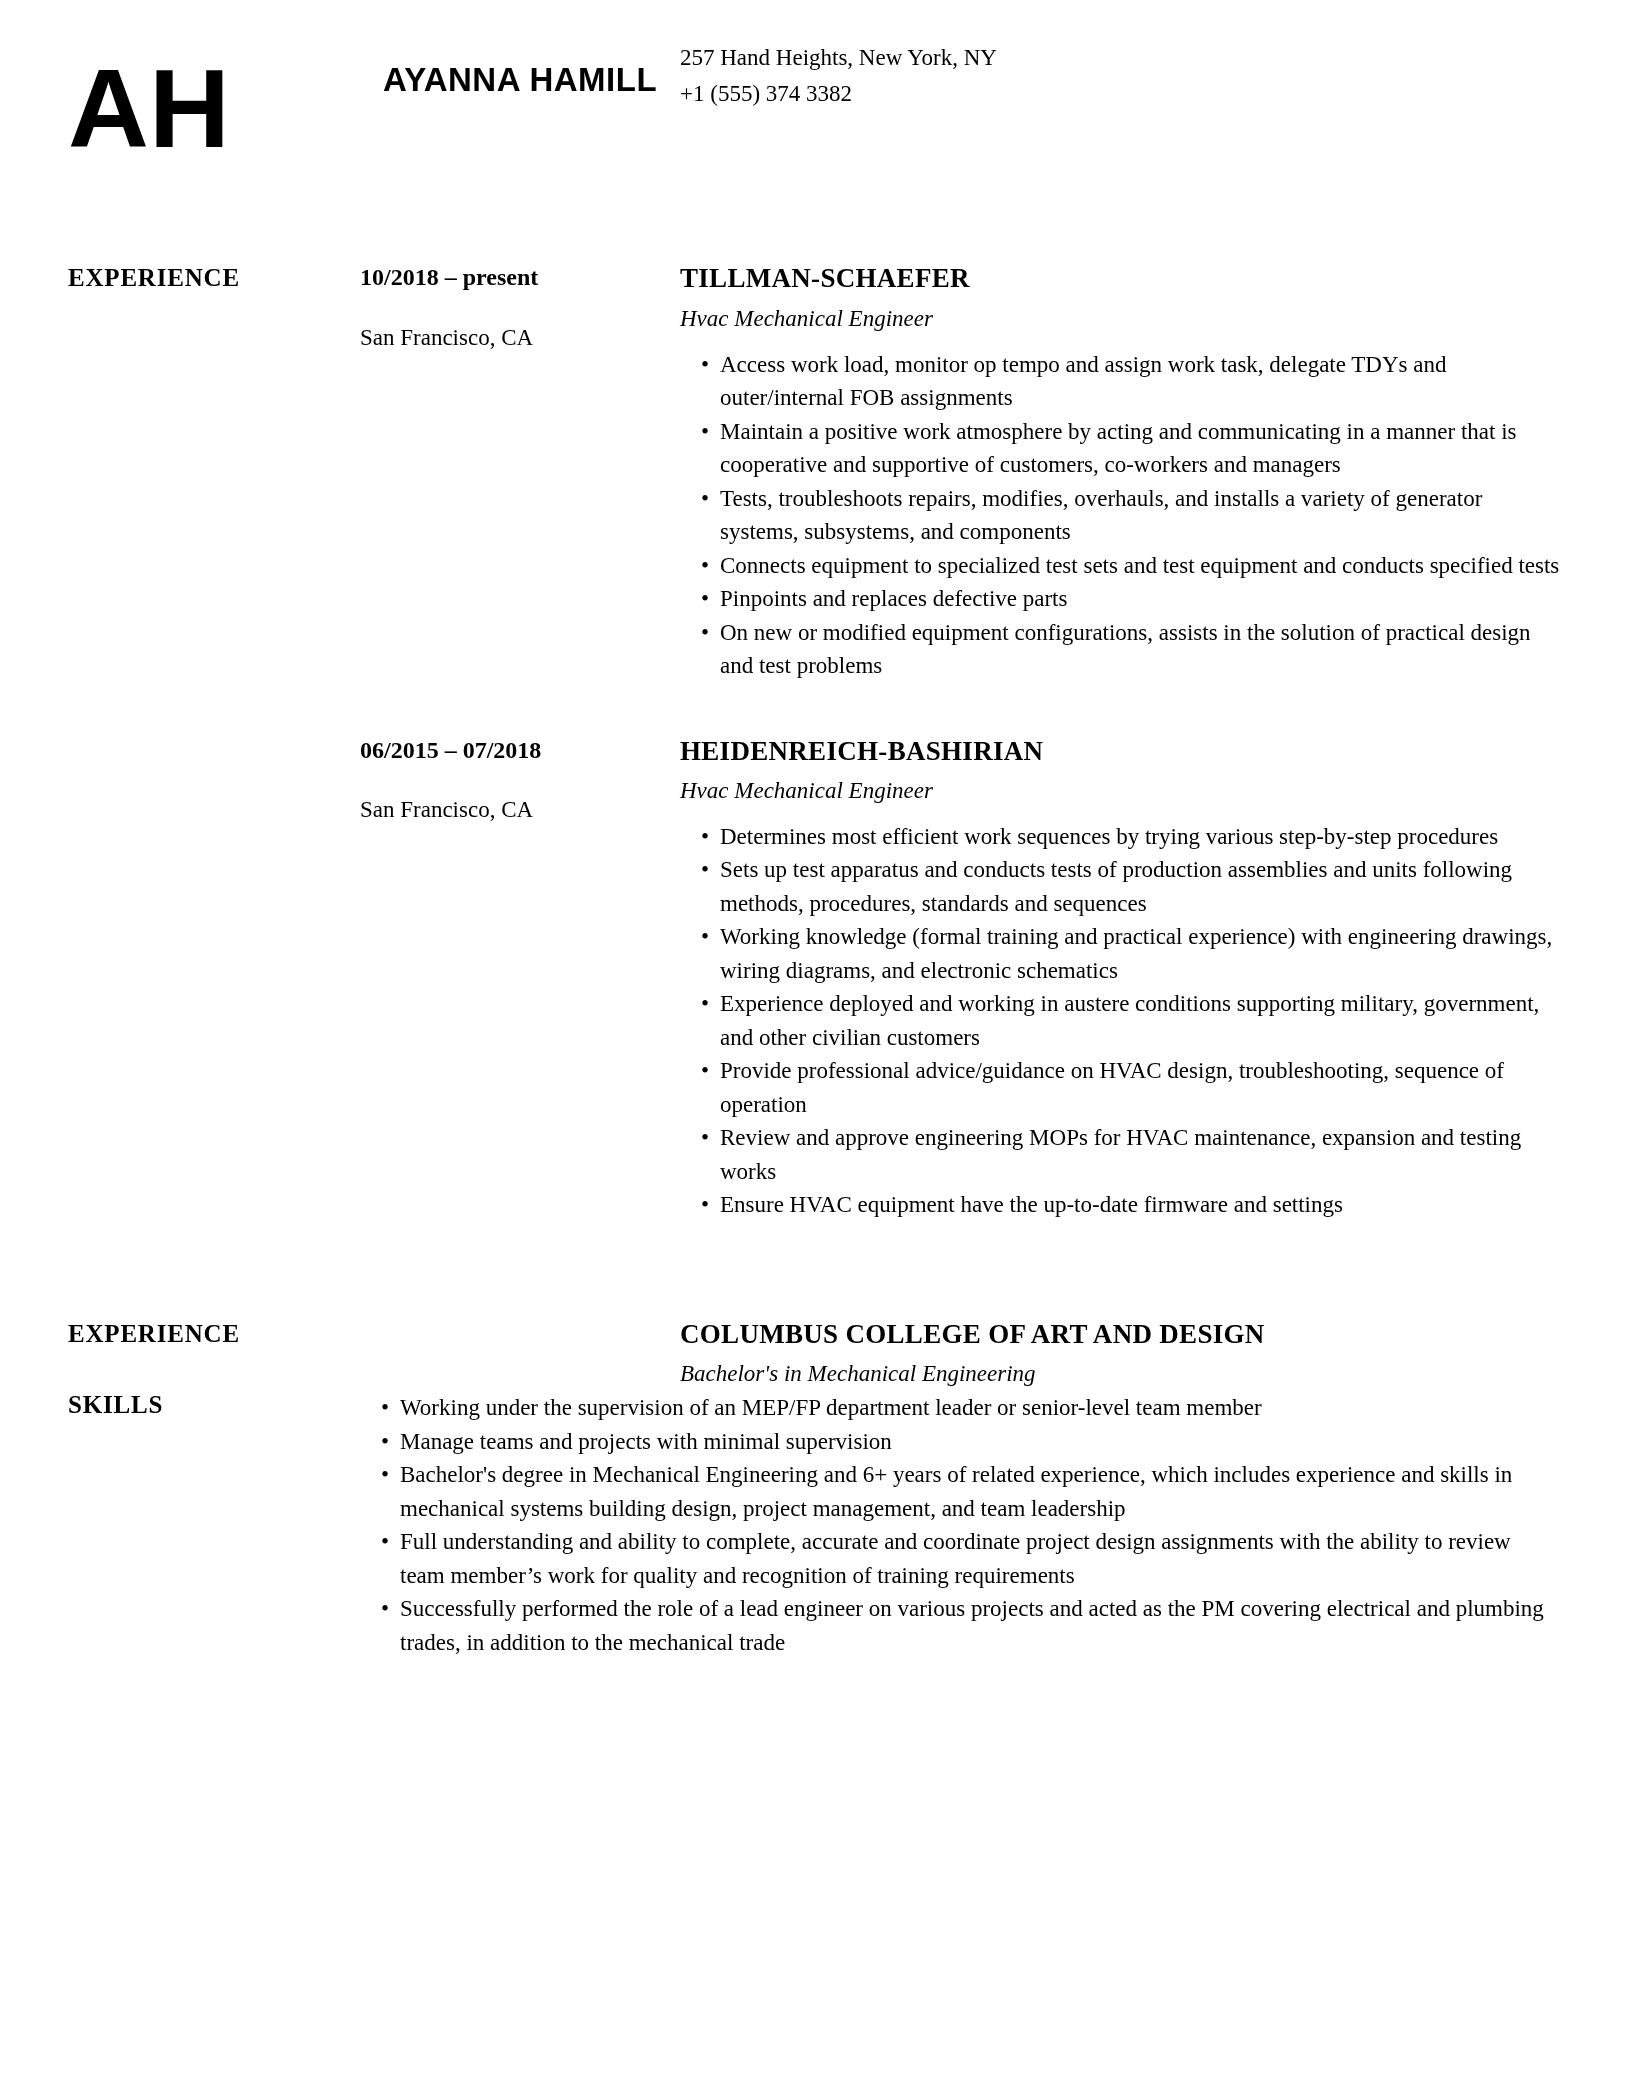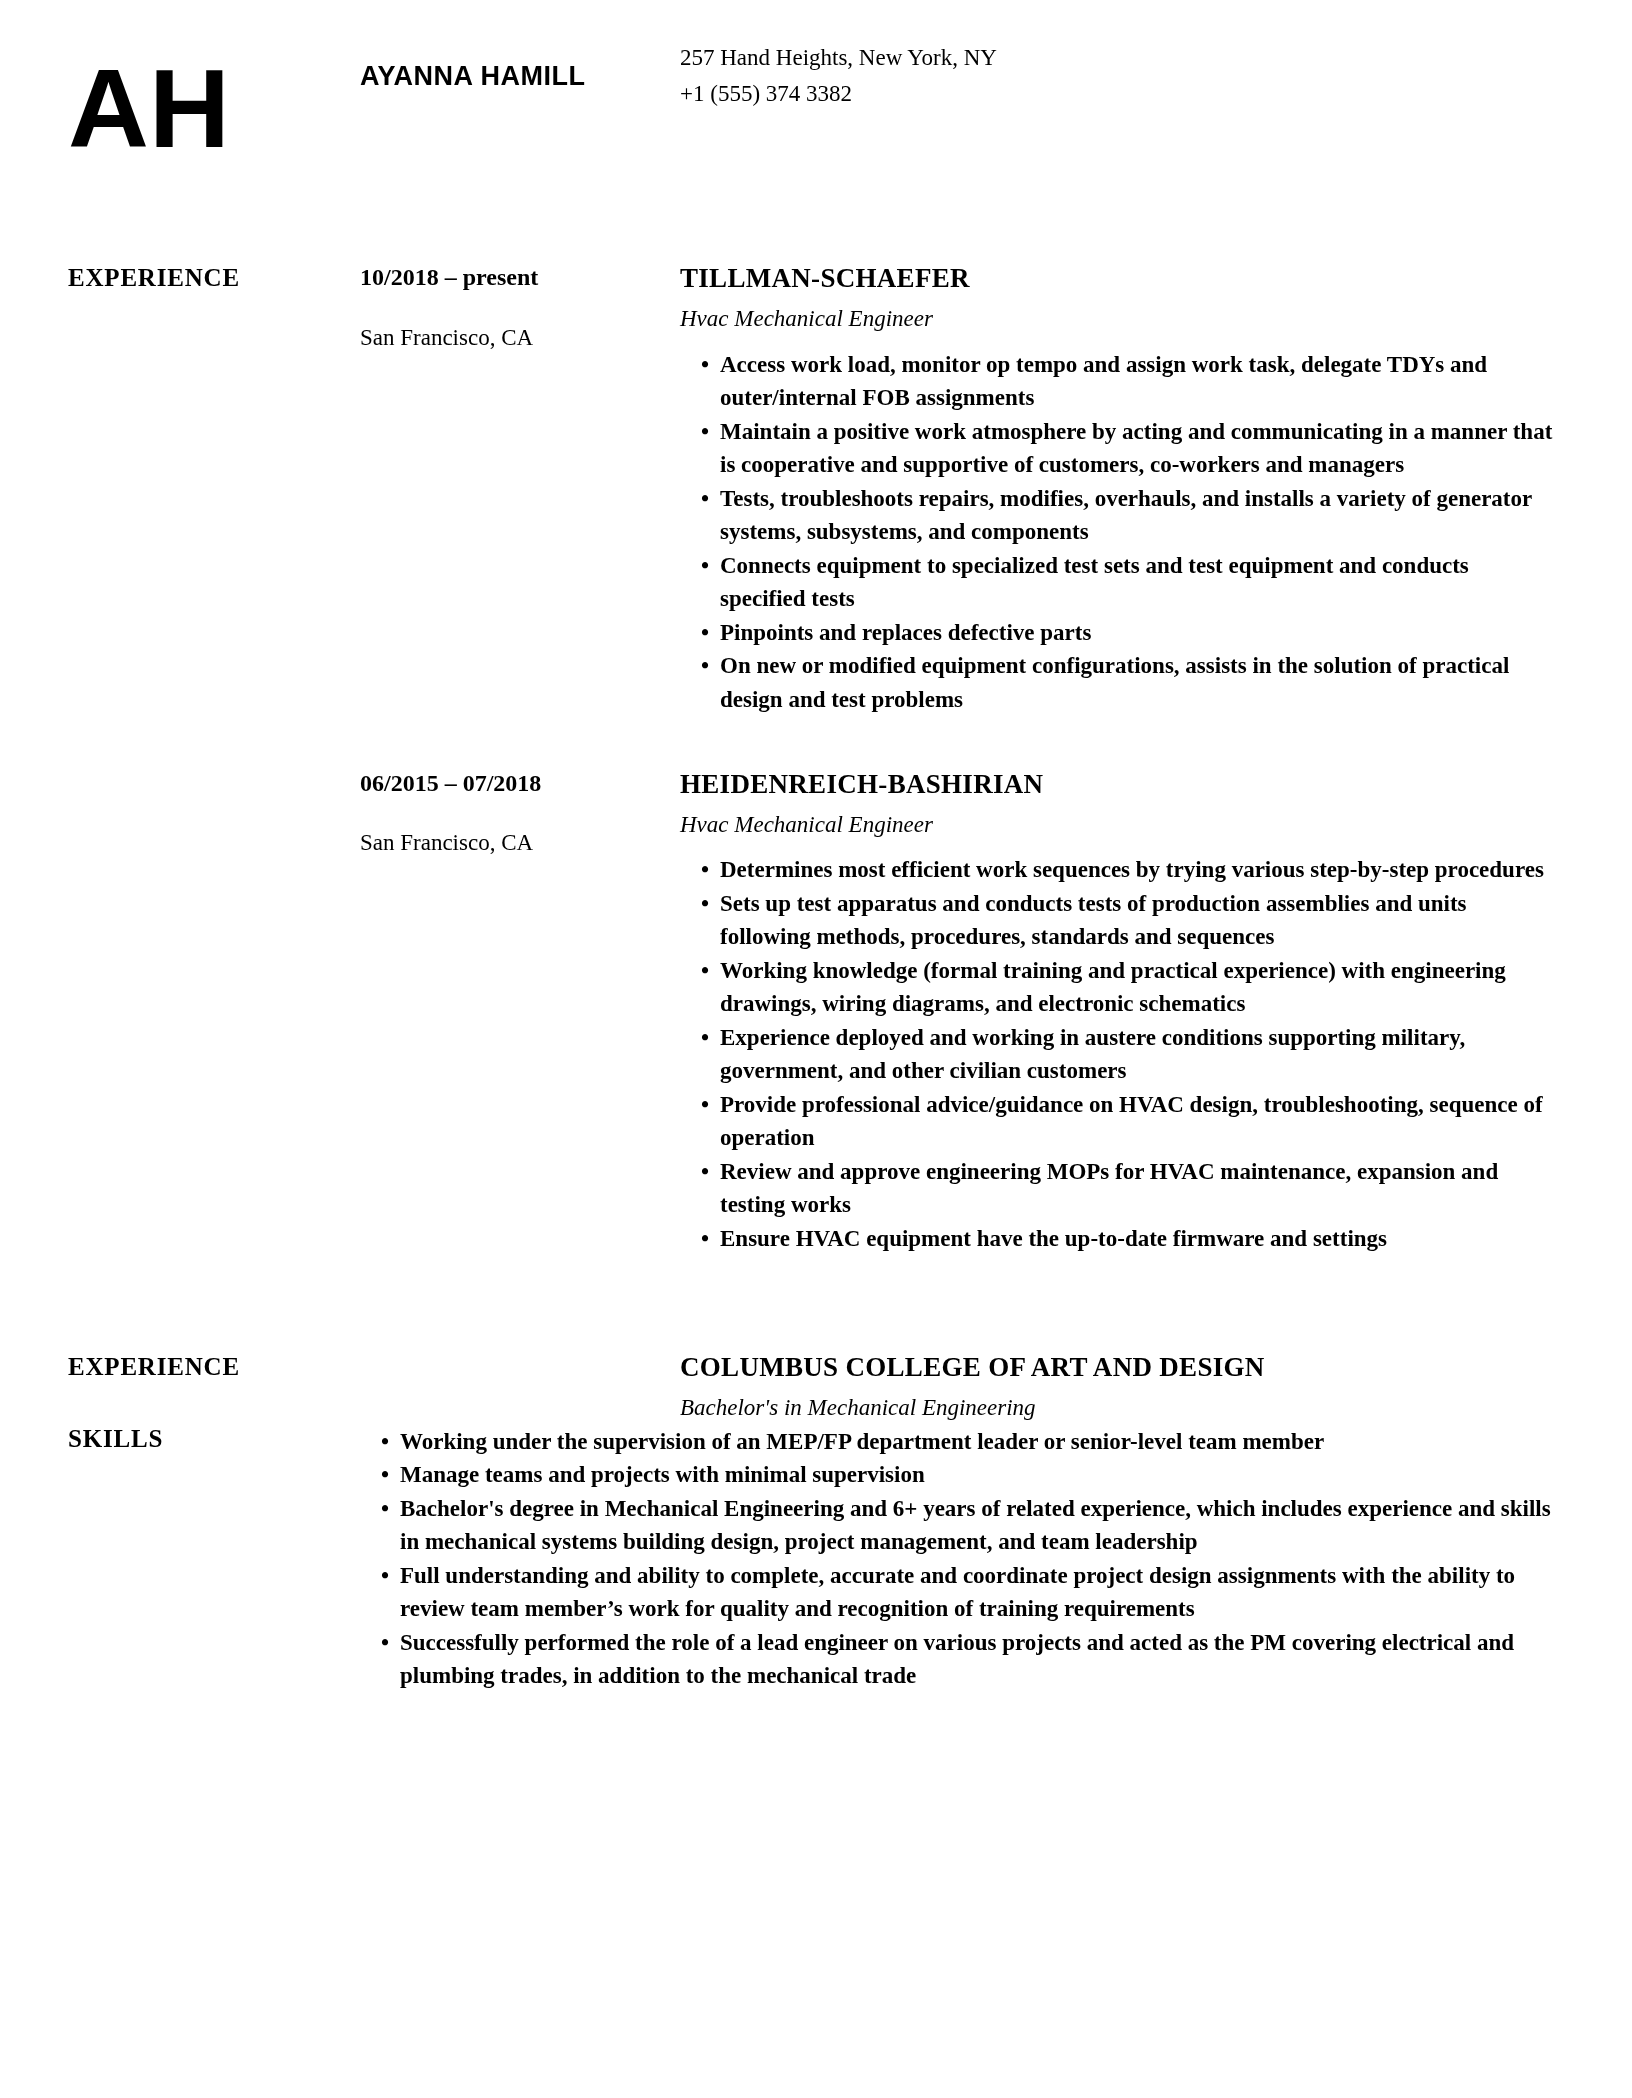--- a/index.html
+++ b/index.html
@@ -32,24 +32,25 @@
     font-family: "Liberation Sans", sans-serif;
     font-weight: bold;
     font-size: 112px;
     line-height: 0.95;
     margin-top: 18px;
     letter-spacing: 0;
   }
   .name {
     font-family: "Liberation Sans", sans-serif;
     font-weight: bold;
-    font-size: 27px;
+    font-size: 33px;
     line-height: 1.2;
     letter-spacing: 0.5px;
     margin-top: 22px;
+    text-align: center;
   }
   .contact {
     font-size: 23px;
     line-height: 36px;
     margin-top: 2px;
   }
 
   
   .section-label {
     font-family: Liberation Serif, serif;
@@ -90,21 +91,20 @@
   ul.bullets {
     list-style: none;
     margin: 14px 0 0 0;
     padding: 0;
     font-size: 23px;
     line-height: 33.5px;
   }
   ul.bullets li {
     position: relative;
     padding-left: 40px;
-    font-weight: bold;
   }
   ul.bullets li::before {
     content: "\2022";
     position: absolute;
     left: 21px;
     top: 0;
   }
 
   
   .school {

